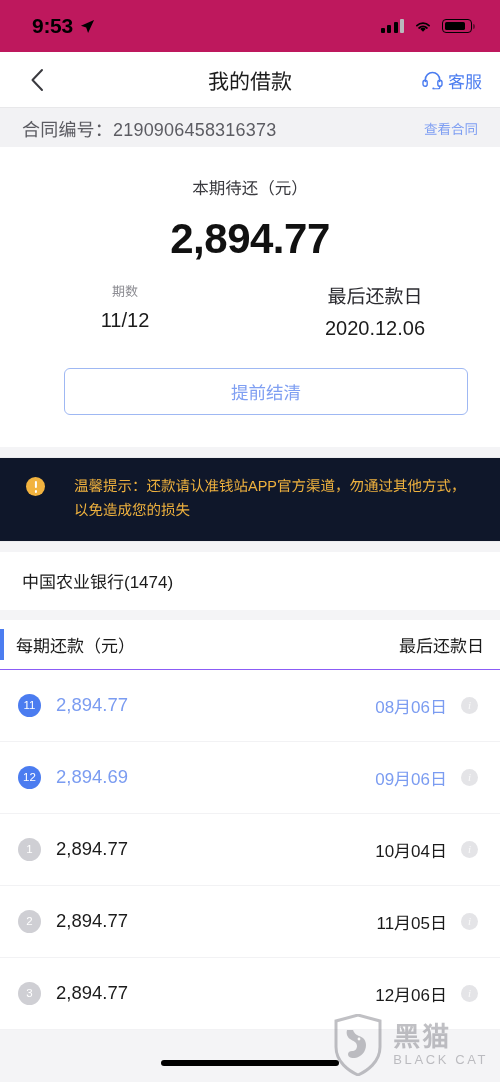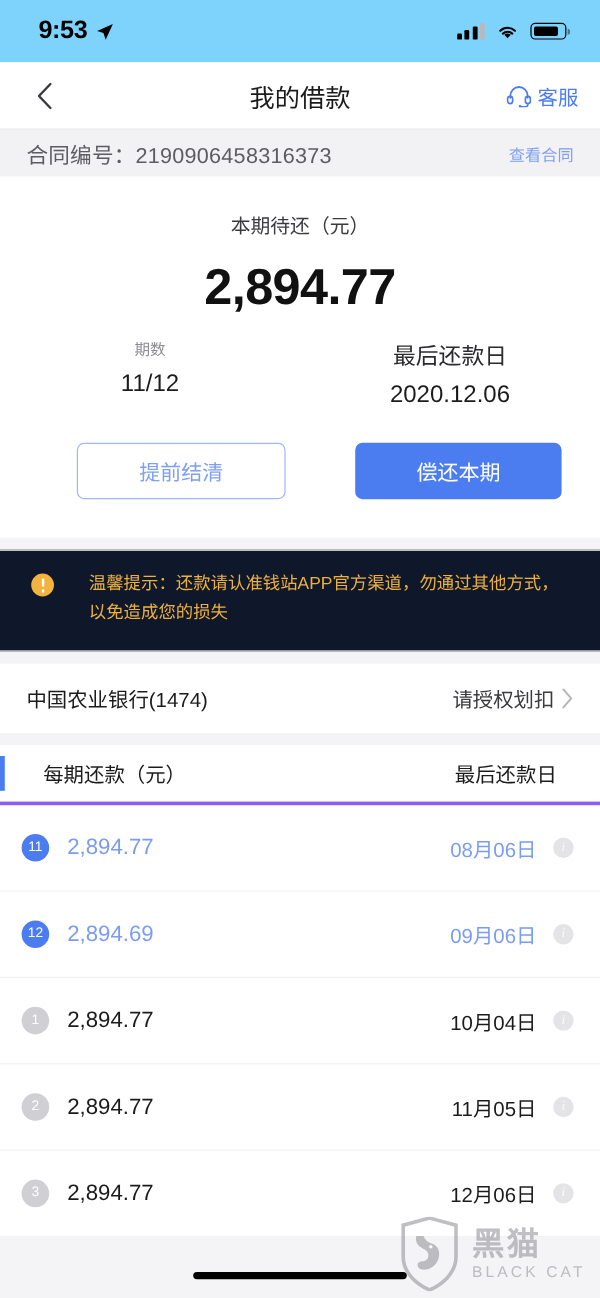--- a/index.html
+++ b/index.html
@@ -8,21 +8,21 @@
     width:500px; height:1082px;
     background:#ffffff;
     font-family:"Liberation Sans", "DejaVu Sans", sans-serif;
     -webkit-font-smoothing:antialiased;
     overflow:hidden;
   }
   .phone { position:relative; width:500px; height:1082px; background:#f4f4f6; }
 
   
   .statusbar {
-    height:52px; background:#7dd3fc;
+    height:52px; background:#be185d;
     display:flex; align-items:center; justify-content:space-between;
     padding:0 28px 0 32px;
   }
   .sb-left { display:flex; align-items:center; gap:7px; }
   .sb-time { font-size:21px; font-weight:bold; color:#000; letter-spacing:-0.3px; }
   .sb-loc { width:15px; height:15px; }
   .sb-right { display:flex; align-items:center; gap:9px; }
   .sig { display:flex; align-items:flex-end; gap:2.5px; height:14px; }
   .sig i { width:4px; background:#000; border-radius:1px; display:block; }
   .sig i:nth-child(1){height:5px;} .sig i:nth-child(2){height:8px;}
@@ -91,21 +91,21 @@
     display:flex; align-items:center; justify-content:space-between;
     padding:0 22px; cursor:pointer;
   }
   .bank-name { font-size:17px; color:#1b1b1b; }
   .bank-right { display:flex; align-items:center; gap:6px; font-size:17px; color:#3a3a3f; }
 
   
   .sched { background:#fff; margin-top:10px; }
   .sched-head {
     height:50px; display:flex; align-items:center; justify-content:space-between;
-    padding:0 36px; position:relative; border-bottom:3px solid #8b5cf6;
+    padding:0 16px; position:relative; border-bottom:1px solid #8b5cf6;
   }
   .sched-head::before { content:""; position:absolute; left:0; top:9px; bottom:9px; width:4px; background:#4c7df0; }
   .sched-head .h { font-size:17px; color:#1b1b1b; }
 
   .row { height:72px; display:flex; align-items:center; padding:0 22px 0 18px;
          border-bottom:1px solid #f2f2f4; cursor:pointer; }
   .badge { flex:0 0 auto; width:23px; height:23px; border-radius:50%;
            display:flex; align-items:center; justify-content:center;
            font-size:11.5px; color:#fff; }
   .badge.active { background:#4b7cf0; }
@@ -196,37 +196,30 @@
         <div class="v">11/12</div>
       </div>
       <div class="sum-col right">
         <div class="k">最后还款日</div>
         <div class="v">2020.12.06</div>
       </div>
     </div>
 
     <div class="btn-row">
       <div class="btn btn-outline">提前结清</div>
-      <div class="btn btn-primary">偿还本期</div>
     </div>
   </div>
 
   <div class="warn">
     <span class="warn-icon"></span>
     <div class="warn-text">温馨提示：还款请认准钱站APP官方渠道，勿通过其他方式，以免造成您的损失</div>
   </div>
 
   <div class="bank">
     <div class="bank-name">中国农业银行(1474)</div>
-    <div class="bank-right">
-      <span>请授权划扣</span>
-      <svg width="10" height="18" viewBox="0 0 10 18">
-        <path d="M1.5 1.5 8 9l-6.5 7.5" stroke="#b4b4ba" stroke-width="1.6" fill="none" stroke-linecap="round" stroke-linejoin="round"></path>
-      </svg>
-    </div>
   </div>
 
   <div class="sched">
     <div class="sched-head">
       <span class="h">每期还款（元）</span>
       <span class="h">最后还款日</span>
     </div>
     <div id="rows">
         <div class="row active">
           <span class="badge active">11</span>

